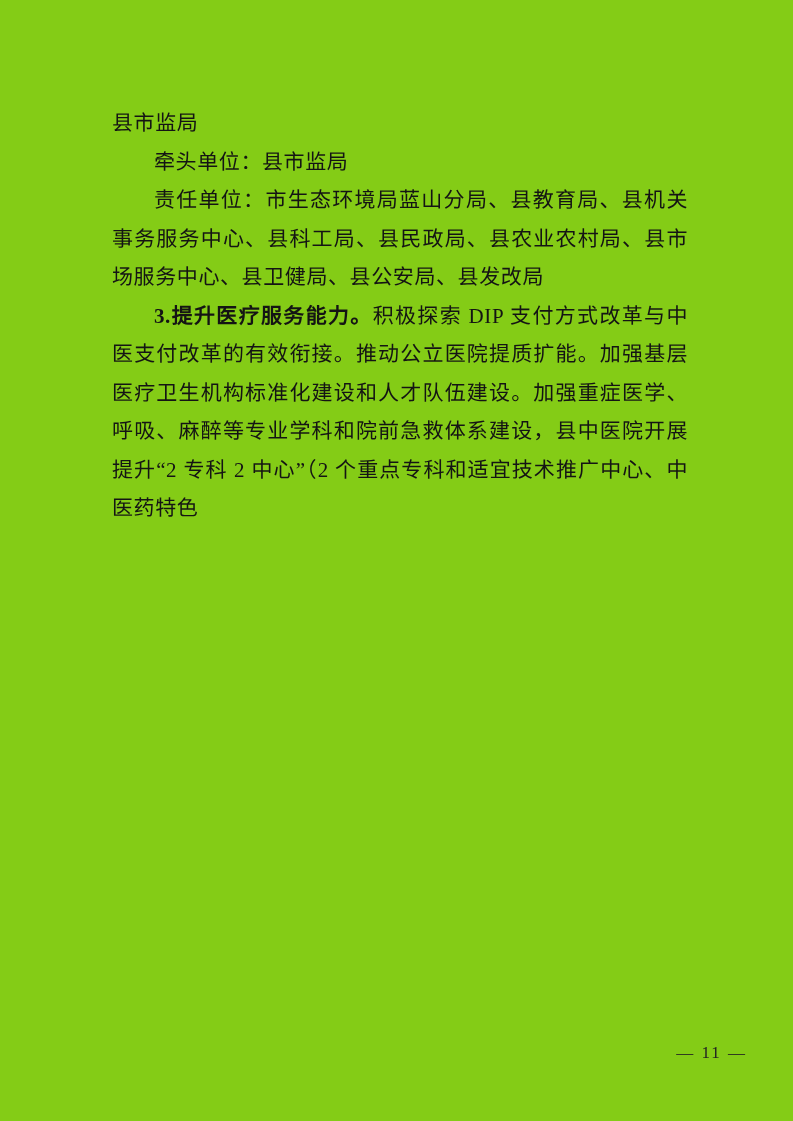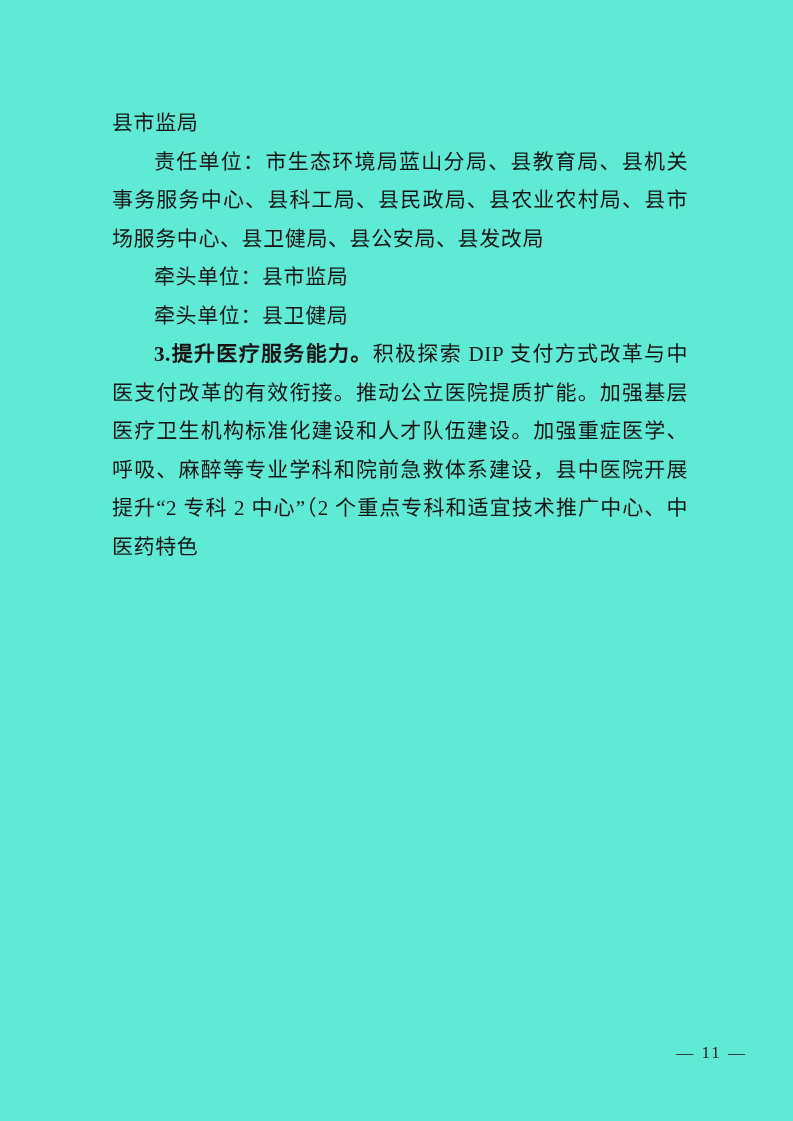--- a/index.html
+++ b/index.html
@@ -2,21 +2,21 @@
 <html lang="zh-CN"><head>
 <meta charset="utf-8">
 <style>
   * { margin: 0; padding: 0; box-sizing: border-box; }
   html, body { background: #e8e8e8; }
   .page {
     position: relative;
     width: 793px;
     height: 1121px;
     margin: 0 auto;
-    background: #5eead4;
+    background: #84cc16;
     overflow: hidden;
     font-family: "Liberation Serif", "DejaVu Serif", serif;
     color: #141414;
   }
   .content {
     position: absolute;
     left: 112px;
     top: 104px;
     width: 576px;
   }
@@ -42,27 +42,26 @@
 </style>
 </head>
 <body>
 
 <div class="page">
   <div class="content">
 
     <p class="para no-indent">县市监局</p>
 
 
+    <p class="para">牵头单位：县市监局</p>
+
     <p class="para">责任单位：市生态环境局蓝山分局、县教育局、县机关事务服务中心、县科工局、县民政局、县农业农村局、县市场服务中心、县卫健局、县公安局、县发改局</p>
-
-    <p class="para">牵头单位：县市监局</p>
 
 
 
-    <p class="para">牵头单位：县卫健局</p>
 
 
     <p class="para"><span class="lead">3.提升医疗服务能力。</span><span>积极探索 DIP 支付方式改革与中医支付改革的有效衔接。推动公立医院提质扩能。加强基层医疗卫生机构标准化建设和人才队伍建设。加强重症医学、呼吸、麻醉等专业学科和院前急救体系建设，县中医院开展提升“2 专科 2 中心”（2 个重点专科和适宜技术推广中心、中医药特色</span></p>
 
   </div>
 
   <div class="page-number">— 11 —</div>
 </div>
 
 </body></html>

